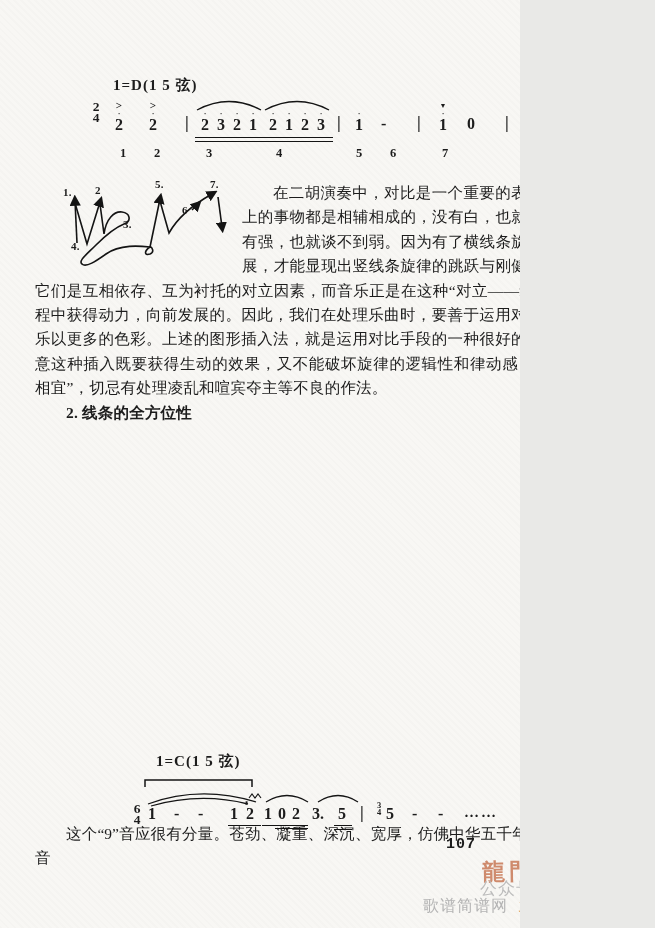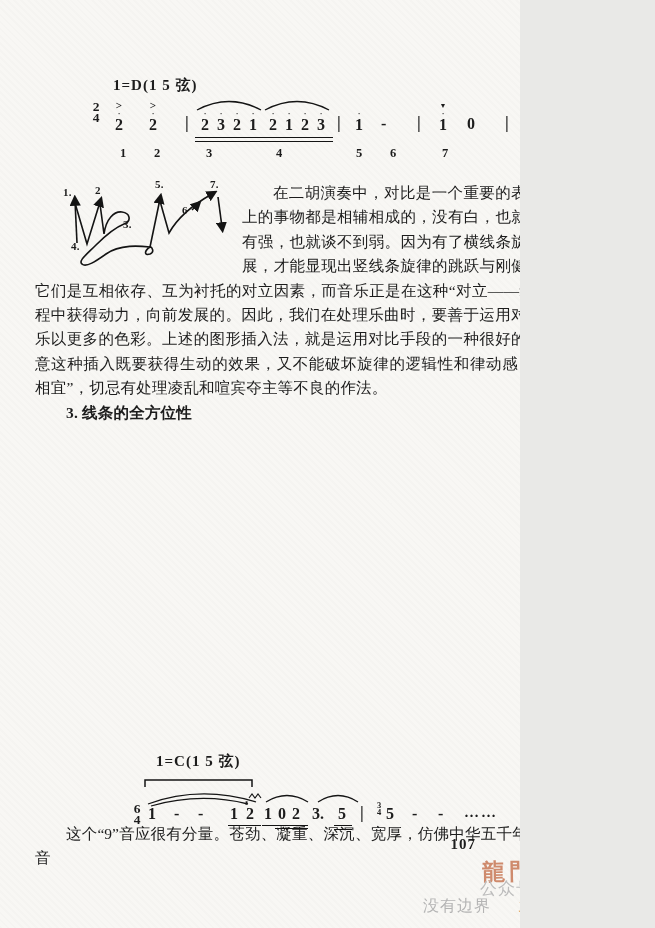--- a/index.html
+++ b/index.html
@@ -46,21 +46,21 @@
   .bar{position:absolute;top:36px;font-size:17px;font-weight:bold;line-height:22px;}
   .mnum{position:absolute;top:70px;width:16px;text-align:center;font-weight:bold;font-size:12.5px;}
   .ul{position:absolute;height:0;border-top:1.5px solid #141414;}
   .ul2{position:absolute;height:3px;border-top:1.3px solid #141414;border-bottom:1.3px solid #141414;}
   .frac{position:absolute;display:flex;flex-direction:column;align-items:center;
         font-size:8.5px;line-height:7px;font-weight:bold;width:10px;}
   .breath{position:absolute;font-size:13px;font-weight:bold;}
   .ell{position:absolute;font-size:15px;font-weight:bold;letter-spacing:2px;}
   
   #p5{position:absolute;left:35px;top:806px;width:587px;font-size:15.5px;line-height:24.4px;text-indent:2em;text-align:justify;}
-  #pageno{position:absolute;right:44px;top:836px;font-size:15px;font-weight:bold;letter-spacing:1px;}
+  #pageno{position:absolute;right:44px;top:836px;font-size:15px;font-weight:bold;letter-spacing:1px;font-family:Liberation Mono, monospace;}
   
   .wm{position:absolute;white-space:nowrap;}
   #wmSeal{left:482px;top:856px;font-size:23px;font-weight:bold;letter-spacing:4px;
           color:#c0623a;opacity:.72;transform:rotate(-1deg);}
   #wmSealSub{left:600px;top:872px;font-size:8px;color:#c0623a;opacity:.65;}
   #wmWechat{left:480px;top:877px;font-size:17px;color:#bcbcbc;letter-spacing:1px;}
   #wmSite{left:423px;top:896px;font-size:16px;color:#b4b4b4;letter-spacing:1px;}
   #wmUrl{left:497px;top:901px;font-size:13.5px;color:#ababab;letter-spacing:1px;margin-left:45px;}
   #wmJianpu{left:519px;top:897px;font-size:14px;font-weight:bold;color:#e09a4a;opacity:.9;}
 </style>
@@ -180,21 +180,21 @@
       <span class="dlabel" style="left:28px;top:12px;">1.</span>
       <span class="dlabel" style="left:60px;top:10px;">2</span>
       <span class="dlabel" style="left:88px;top:44px;">3.</span>
       <span class="dlabel" style="left:36px;top:66px;">4.</span>
       <span class="dlabel" style="left:120px;top:4px;">5.</span>
       <span class="dlabel" style="left:147px;top:30px;">6</span>
       <span class="dlabel" style="left:175px;top:4px;">7.</span>
     </div>
 
     <p class="ind">在二胡演奏中，对比是一个重要的表现手段。世界上的事物都是相辅相成的，没有白，也就无所谓黑；没有强，也就谈不到弱。因为有了横线条旋律的柔美和舒展，才能显现出竖线条旋律的跳跃与刚健；反之亦然，它们是互相依存、互为衬托的对立因素，而音乐正是在这种“对立——统一”的解决过程中获得动力，向前发展的。因此，我们在处理乐曲时，要善于运用对比手法，给音乐以更多的色彩。上述的图形插入法，就是运用对比手段的一种很好的方法。但要注意这种插入既要获得生动的效果，又不能破坏旋律的逻辑性和律动感，并做到“宾主相宜”，切忌有处理凌乱和喧宾夺主等不良的作法。</p>
-    <p class="heading">3. 线条的全方位性</p>
+    <p class="heading">2. 线条的全方位性</p>
   </div>
 
   <div class="music" style="left:112px;top:746px;width:460px;height:96px;">
     <span class="mkey" style="left:44px;top:6px;">1=C(1 5 弦)</span>
 
     <svg class="mOverlay" width="460" height="96" viewBox="0 0 460 96">
       <g fill="none" stroke="#141414">
         <path d="M33,41 L33,34 L140,34 L140,41" stroke-width="1.5"></path>
         <path d="M36,58 Q88,39 144,56" stroke-width="1.3"></path>
         <path d="M39,60 Q88,46 136,58" stroke-width="1.3"></path>
@@ -239,17 +239,17 @@
     <span class="glyph" style="left:326px;top:58px;">-</span>
     <span class="ell" style="left:352px;top:58px;">……</span>
   </div>
 
   <p id="p5">这个“9”音应很有分量。苍劲、凝重、深沉、宽厚，仿佛中华五千年文明史尽在此音</p>
   <div id="pageno">107</div>
 
   <div class="wm" id="wmSeal">龍門陣</div>
   <div class="wm" id="wmSealSub">天下第一味</div>
   <div class="wm" id="wmWechat">公众号YIMAIME</div>
-  <div class="wm" id="wmSite">没有边界</div>
+  <div class="wm" id="wmSite">歌谱简谱网</div>
   <div class="wm" id="wmUrl">WWW.293344.NET</div>
   <div class="wm" id="wmJianpu">jianpu.cn</div>
 
 </div>
 
 </body></html>

